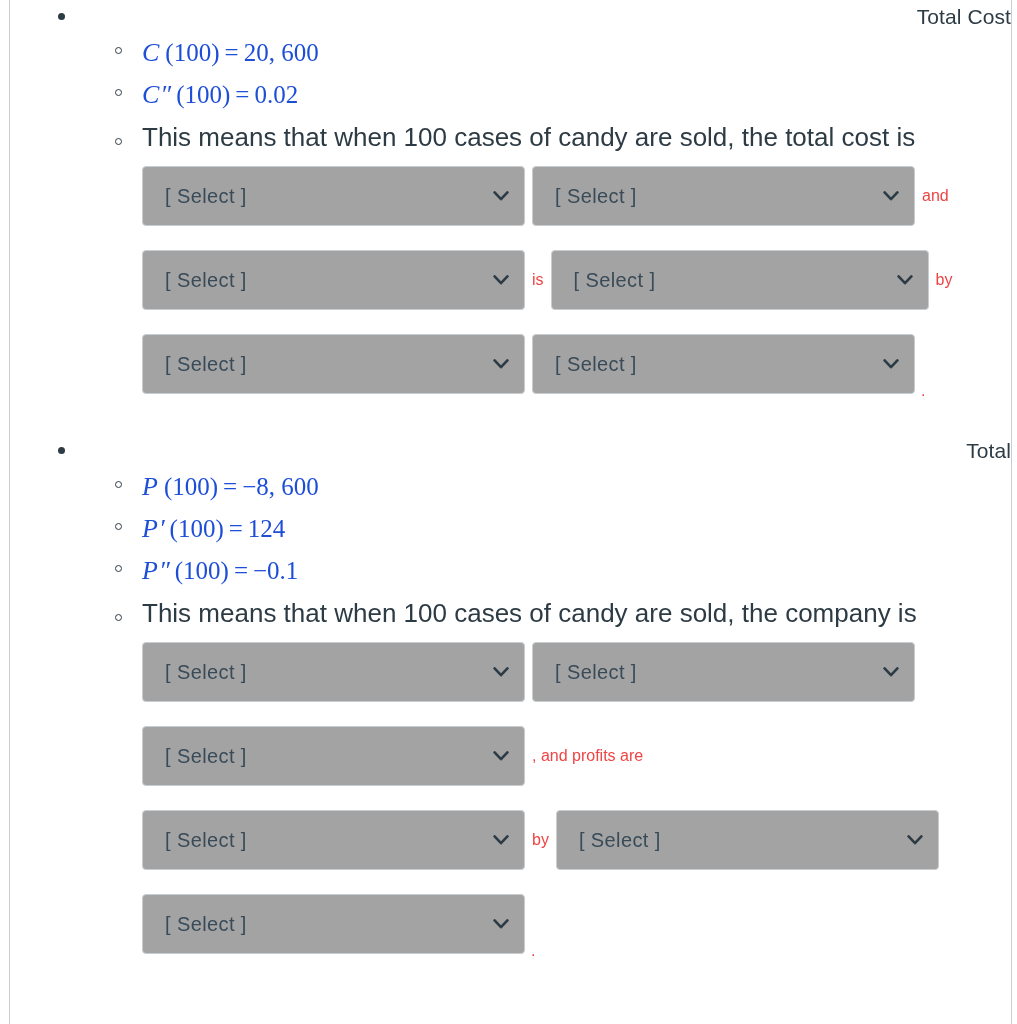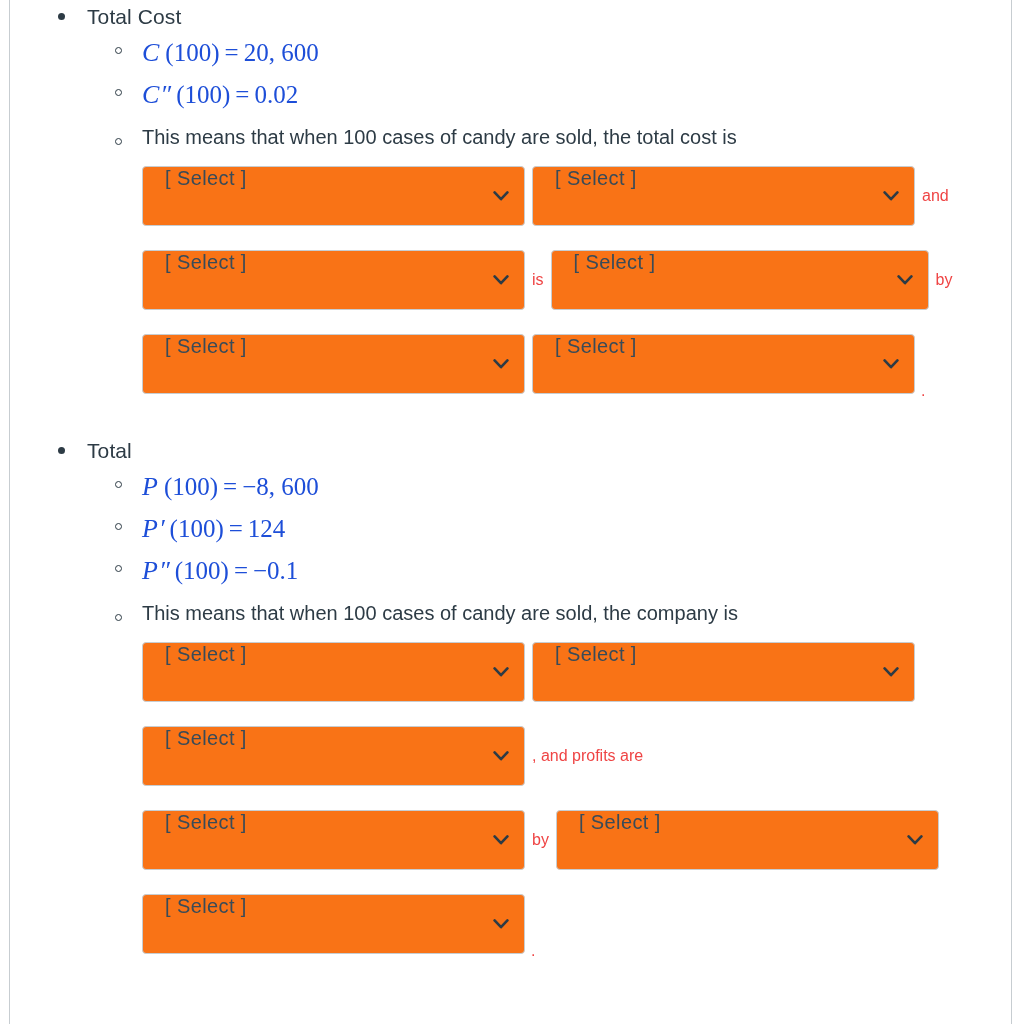--- a/index.html
+++ b/index.html
@@ -54,20 +54,21 @@
     width: 7px;
     height: 7px;
     border-radius: 50%;
     background: #2D3B45;
   }
   .outer-label {
     font-size: 21px;
     line-height: 30px;
     padding-left: 77px;
     letter-spacing: .1px;
+    text-align: right;
   }
 
   ul.inner {
     list-style: none;
     margin: 0;
     padding: 0;
   }
   li.inner-item {
     position: relative;
     margin: 0;
@@ -100,45 +101,45 @@
   }
   .math .prime {
     font-style: italic;
     font-size: 26px;
   }
   .math .op {
     padding: 0 5px;
   }
 
   .sentence {
-    font-size: 20px;
+    font-size: 26px;
     line-height: 30px;
     padding-top: 6px;
     padding-bottom: 2px;
     white-space: nowrap;
   }
 
   .select-rows {
     padding-left: 132px;
   }
   .select-row {
     display: flex;
     align-items: center;
     height: 84px;
   }
 
   .sel {
     position: relative;
     box-sizing: border-box;
     height: 60px;
-    background: #f97316;
+    background: #a3a3a3;
     border: 1px solid #c7cdd1;
     border-radius: 4px;
     display: flex;
-    align-items: flex-start;
+    align-items: center;
     flex: none;
   }
   .sel .sel-text {
     font-size: 20px;
     color: #394b58;
     padding-left: 22px;
     letter-spacing: .4px;
     white-space: nowrap;
   }
   .sel .caret {

